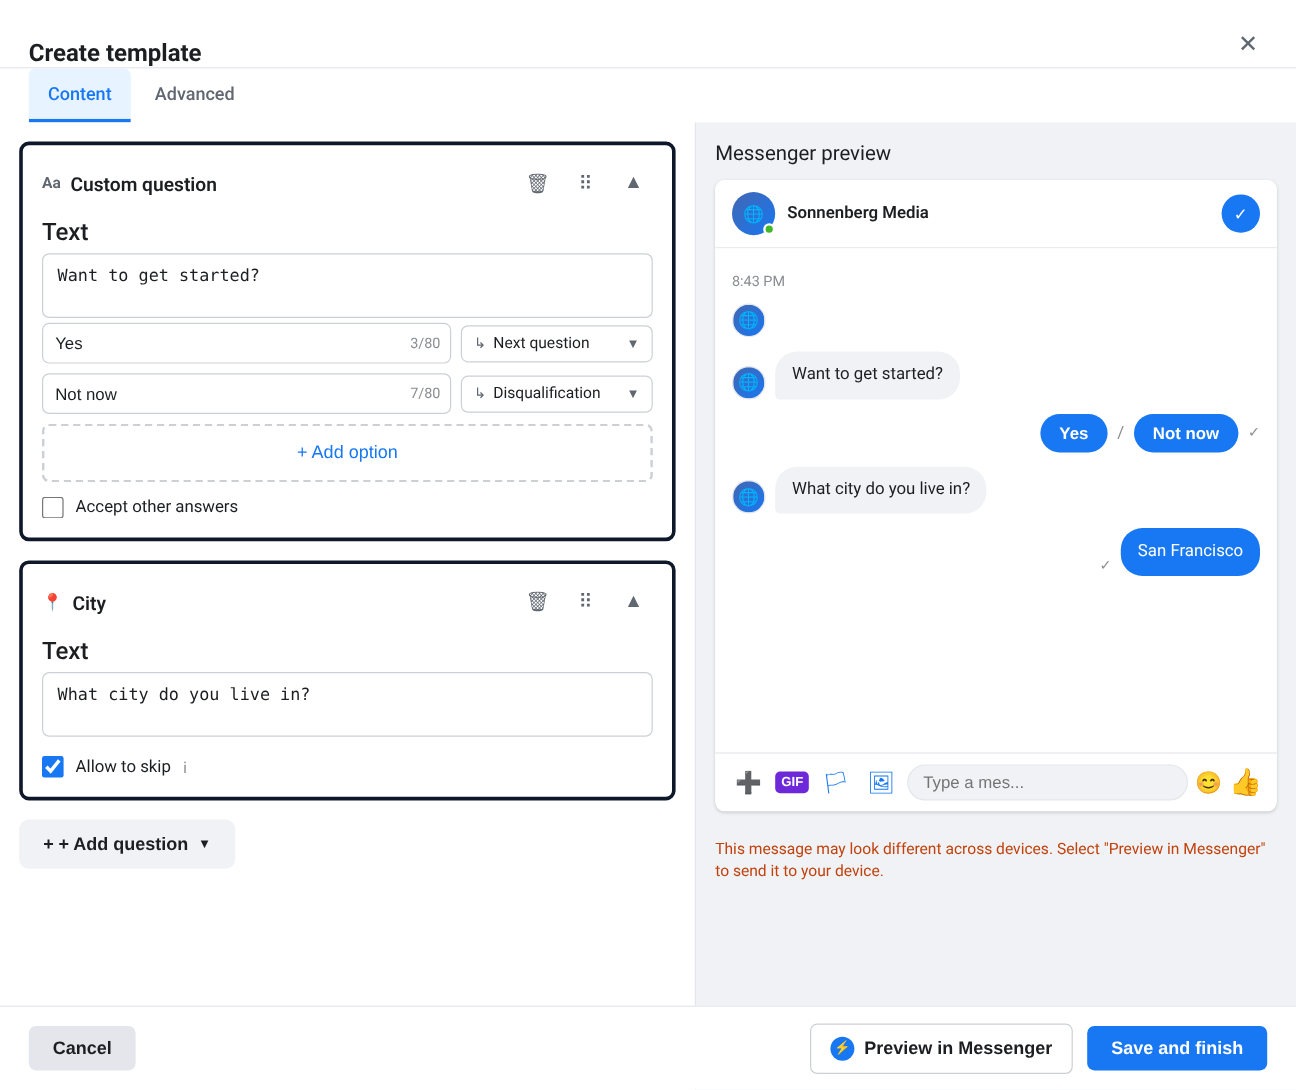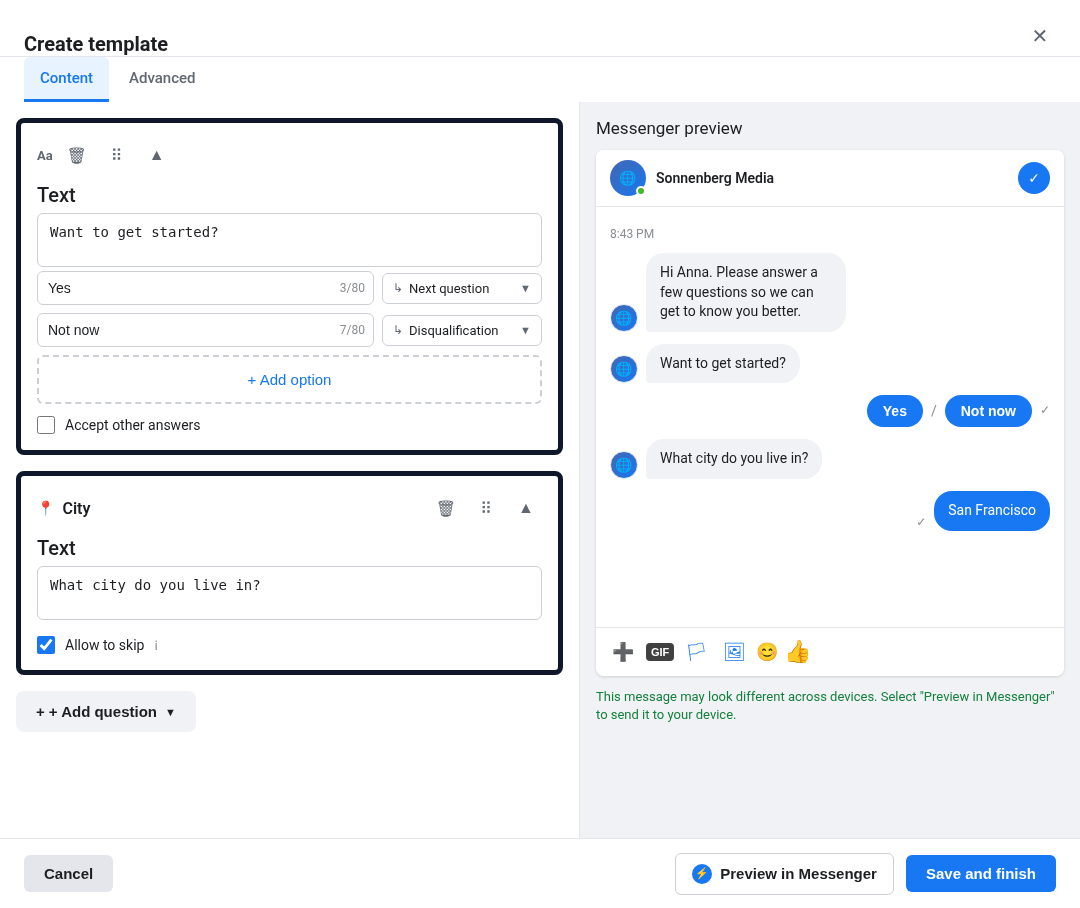--- a/index.html
+++ b/index.html
@@ -15,21 +15,21 @@
     .tab { padding: 12px 16px; font-size: 15px; cursor: pointer; border-bottom: 3px solid transparent; color: #606770; font-weight: 500; }
     .tab.active { color: #1877f2; border-bottom: 3px solid #1877f2; background: #e7f3ff; border-radius: 6px 6px 0 0; }
 
     
     .main { display: flex; height: calc(908px - 100px); }
 
     
     .left-panel { width: 580px; border-right: 1px solid #e4e6eb; overflow-y: auto; padding: 16px; }
 
     
-    .card { background: #fff; border: 5px solid #0f172a; border-radius: 8px; margin-bottom: 16px; padding: 16px; }
+    .card { background: #fff; border: 3px solid #0f172a; border-radius: 8px; margin-bottom: 16px; padding: 16px; }
     .card-header { display: flex; align-items: center; gap: 8px; margin-bottom: 12px; }
     .card-title { font-size: 16px; font-weight: 600; color: #1c1e21; flex: 1; }
     .card-actions { display: flex; gap: 8px; align-items: center; }
     .card-action-btn { background: none; border: none; cursor: pointer; color: #606770; font-size: 16px; width: 32px; height: 32px; display: flex; align-items: center; justify-content: center; border-radius: 4px; }
 
     
     .field-label { font-size: 20px; font-weight: 500; color: #1c1e21; margin-bottom: 6px; }
     .text-input { width: 100%; border: 1px solid #ccd0d5; border-radius: 6px; padding: 10px 12px; font-size: 14px; color: #1c1e21; outline: none; resize: none; }
 
     
@@ -74,21 +74,21 @@
     .quick-reply-sep { color: #8a8d91; font-size: 14px; }
 
     
     .messenger-input-bar { border-top: 1px solid #e4e6eb; padding: 8px 12px; display: flex; align-items: center; gap: 6px; background: #fff; }
     .msg-icon-btn { background: none; border: none; cursor: pointer; font-size: 18px; color: #1877f2; width: 32px; height: 32px; display: flex; align-items: center; justify-content: center; border-radius: 50%; }
     .msg-input { flex: 1; border: 1px solid #e4e6eb; border-radius: 20px; padding: 6px 12px; font-size: 14px; color: #8a8d91; background: #f0f2f5; outline: none; }
     .msg-emoji-btn { background: none; border: none; cursor: pointer; font-size: 18px; color: #1877f2; }
     .msg-like-btn { background: none; border: none; cursor: pointer; font-size: 22px; color: #1877f2; }
 
     
-    .preview-note { font-size: 13px; color: #15803d; margin-top: 12px; line-height: 1.4; }
+    .preview-note { font-size: 13px; color: #c2410c; margin-top: 24px; line-height: 1.4; }
 
     
     .footer { position: absolute; bottom: 0; left: 0; right: 0; height: 70px; background: #fff; border-top: 1px solid #e4e6eb; display: flex; align-items: center; justify-content: space-between; padding: 0 24px; }
     .cancel-btn { background: #e4e6eb; border: none; border-radius: 6px; padding: 10px 20px; font-size: 15px; font-weight: 600; color: #1c1e21; cursor: pointer; }
     .footer-right { display: flex; gap: 12px; align-items: center; }
     .preview-messenger-btn { display: flex; align-items: center; gap: 8px; background: #fff; border: 1px solid #ccd0d5; border-radius: 6px; padding: 10px 16px; font-size: 15px; font-weight: 600; color: #1c1e21; cursor: pointer; }
     .save-btn { background: #1877f2; border: none; border-radius: 6px; padding: 10px 20px; font-size: 15px; font-weight: 600; color: #fff; cursor: pointer; }
 
     
     .left-panel::-webkit-scrollbar { width: 6px; }
@@ -109,21 +109,21 @@
     
     .globe-icon { color: #fff; font-size: 14px; }
 
     
     .aa-icon { font-size: 13px; font-weight: 700; color: #606770; }
 
     
     .pin-icon { font-size: 14px; color: #606770; }
 
     
-    .gif-btn { background: #404040; color: #fff; border: none; border-radius: 4px; font-size: 11px; font-weight: 700; padding: 3px 5px; cursor: pointer; }
+    .gif-btn { background: #6d28d9; color: #fff; border: none; border-radius: 4px; font-size: 11px; font-weight: 700; padding: 3px 5px; cursor: pointer; }
   </style>
 </head>
 <body>
 
 <div class="header">
   <span class="header-title">Create template</span>
   <button class="close-btn">
     <span>✕</span>
   </button>
 </div>
@@ -137,20 +137,21 @@
   </div>
 </div>
 
 <div class="main">
 
   <div class="left-panel">
 
     <div class="card">
       <div class="card-header">
         <span class="aa-icon">Aa</span>
+        <span class="card-title">Custom question</span>
         <div class="card-actions">
           <button class="card-action-btn">
             <span>🗑</span>
           </button>
           <button class="card-action-btn">
             <span>⠿</span>
           </button>
           <button class="card-action-btn">
             <span>▲</span>
           </button>
@@ -249,23 +250,20 @@
         </button>
       </div>
 
       <div class="chat-area">
         <div class="chat-time">8:43 PM</div>
 
         <div class="chat-row">
           <div class="chat-bot-avatar">
             <span class="globe-icon">🌐</span>
           </div>
-          <div class="bubble bot">
-            <span>Hi Anna. Please answer a few questions so we can get to know you better.</span>
-          </div>
         </div>
 
         <div class="chat-row">
           <div class="chat-bot-avatar">
             <span class="globe-icon">🌐</span>
           </div>
           <div class="bubble bot">
             <span>Want to get started?</span>
           </div>
         </div>
@@ -298,20 +296,21 @@
         <button class="msg-icon-btn">
           <span>➕</span>
         </button>
         <button class="gif-btn">GIF</button>
         <button class="msg-icon-btn">
           <span>🏳</span>
         </button>
         <button class="msg-icon-btn">
           <span>🖼</span>
         </button>
+        <input class="msg-input" type="text" placeholder="Type a mes..." style="">
         <button class="msg-emoji-btn">
           <span>😊</span>
         </button>
         <button class="msg-like-btn">
           <span>👍</span>
         </button>
       </div>
     </div>
 
     <p class="preview-note">This message may look different across devices. Select "Preview in Messenger" to send it to your device.</p>

